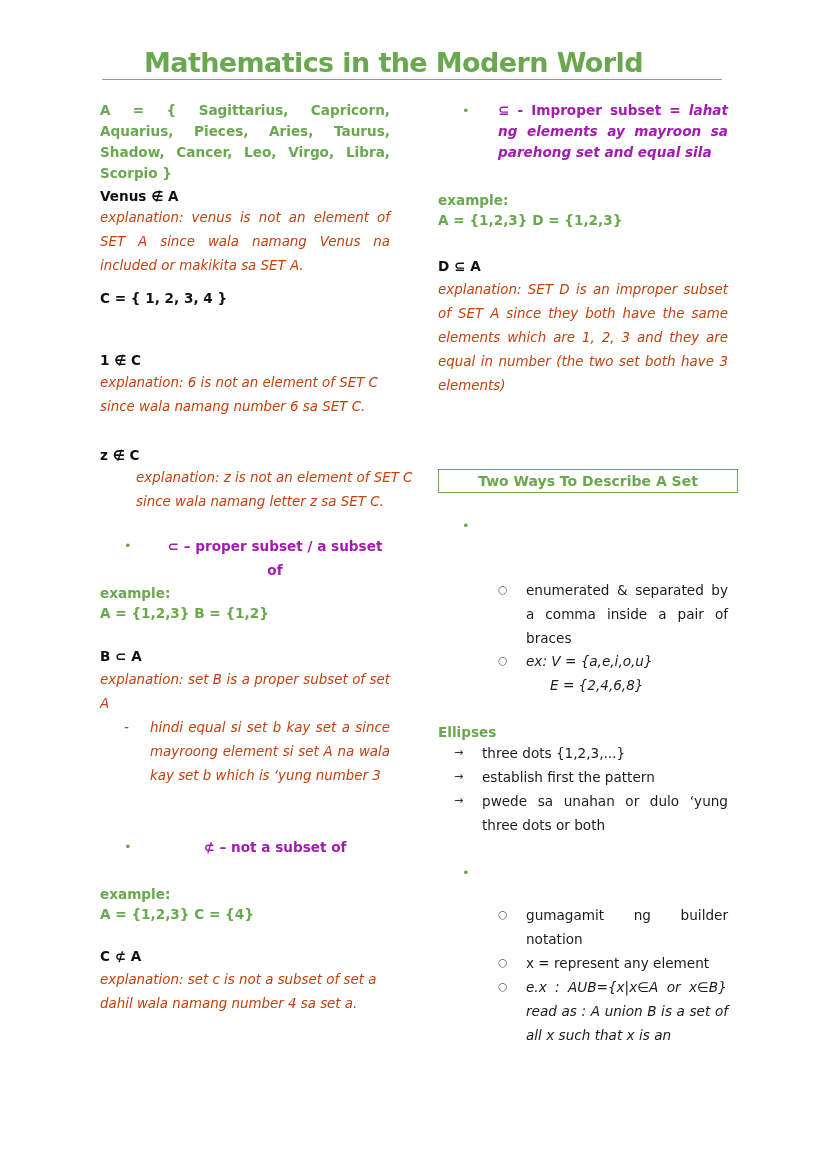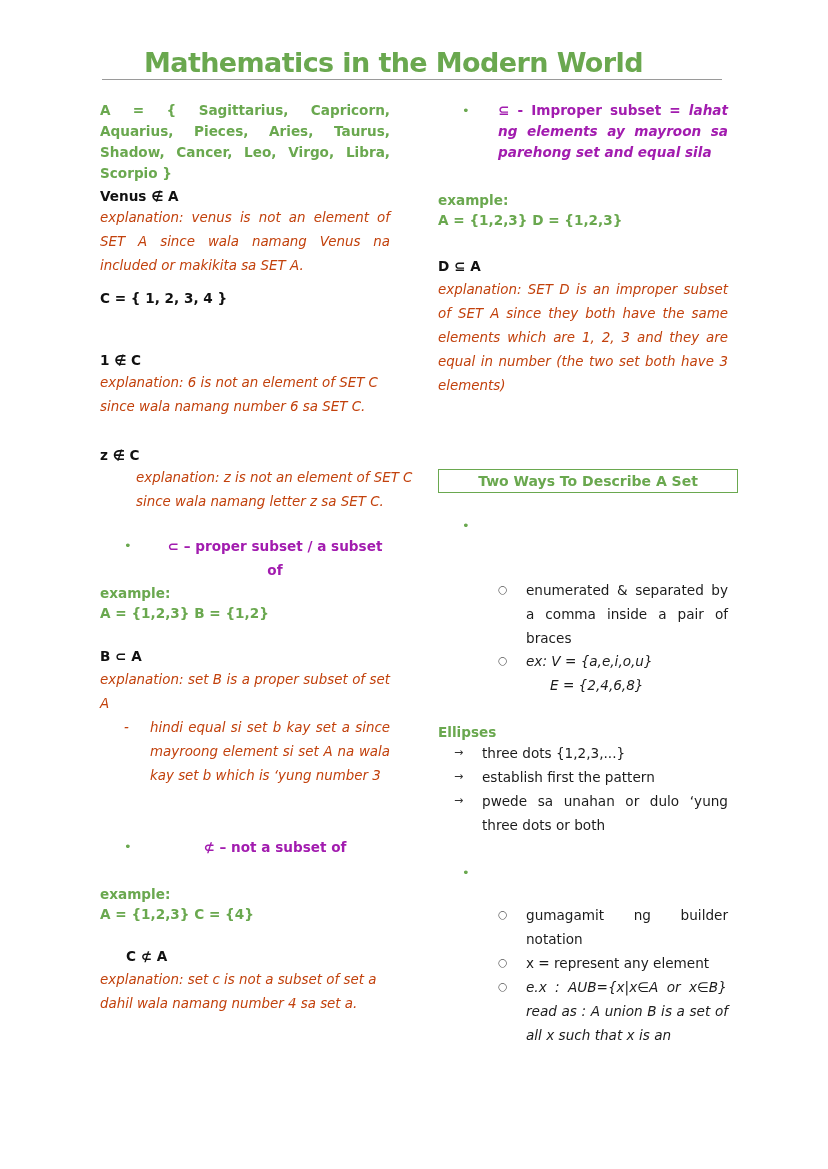--- a/index.html
+++ b/index.html
@@ -82,21 +82,21 @@
   </div>
 
   <div class="bullet" style="left:24px; width:266px; top:737px;">
     <span class="dot">•</span>
     <span class="txt green bold">⊄ – not a subset of</span>
   </div>
 
   <div class="abs green-head" style="top:786px;">example:</div>
   <div class="abs green-head" style="top:806px;">A = {1,2,3} C = {4}</div>
 
-  <div class="abs black-bold" style="top:846px;margin-left:26px;">C ⊄ A</div>
+  <div class="abs black-bold" style="top:846px;">C ⊄ A</div>
   <div class="abs expl" style="top:870px;">explanation: set c is not a subset of set a dahil wala namang number 4 sa set a.</div>
 </div>
 
 <div class="col col-right">
   <div class="bullet" style="left:24px; width:266px; top:2px; line-height:21px;">
     <span class="dot">•</span>
     <span class="txt green bold justify"><span>⊆ - Improper subset = </span><span class="ital">lahat ng elements ay mayroon sa parehong set and equal sila</span></span>
   </div>
 
   <div class="abs green-head" style="top:92px;">example:</div>

